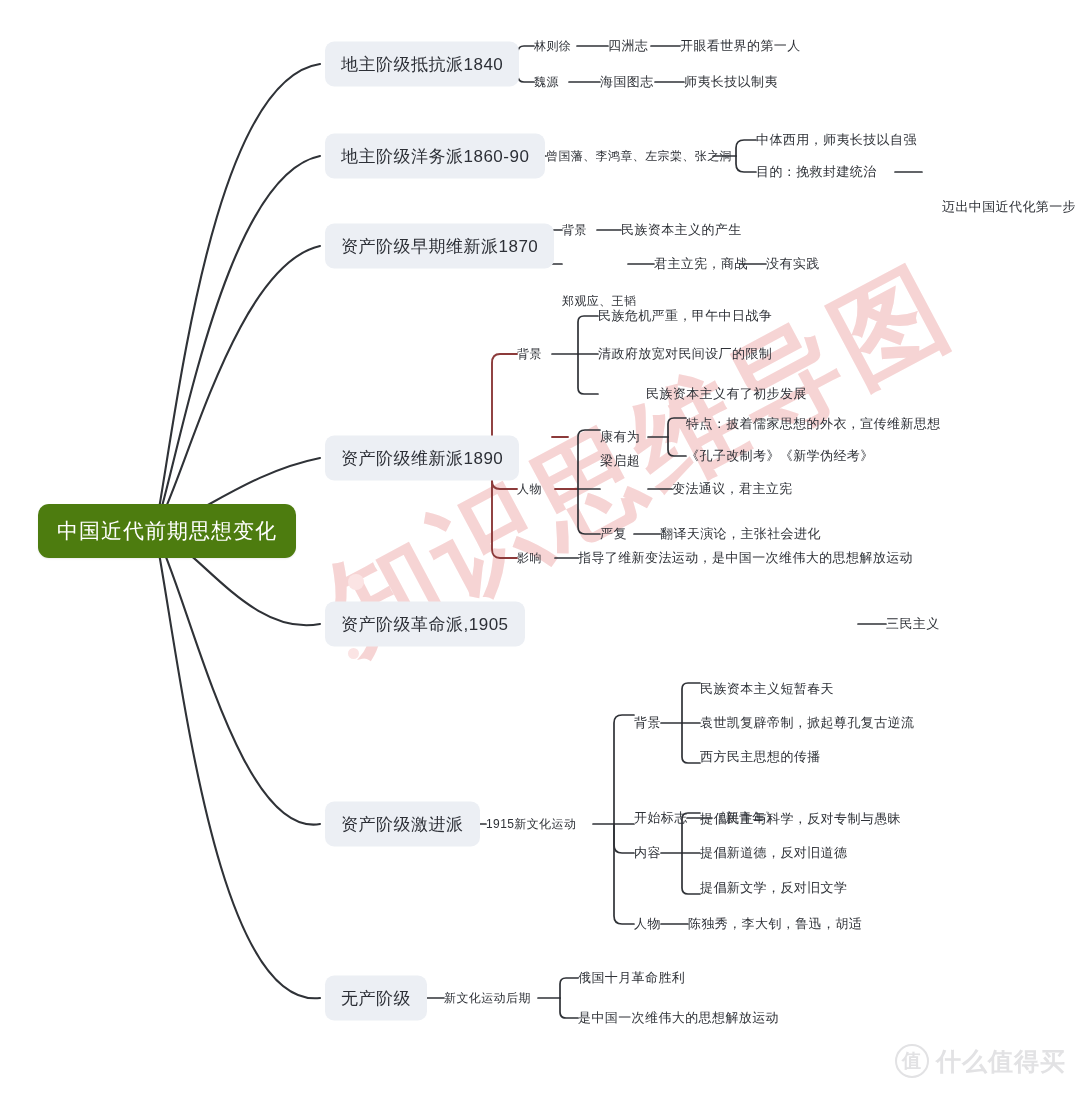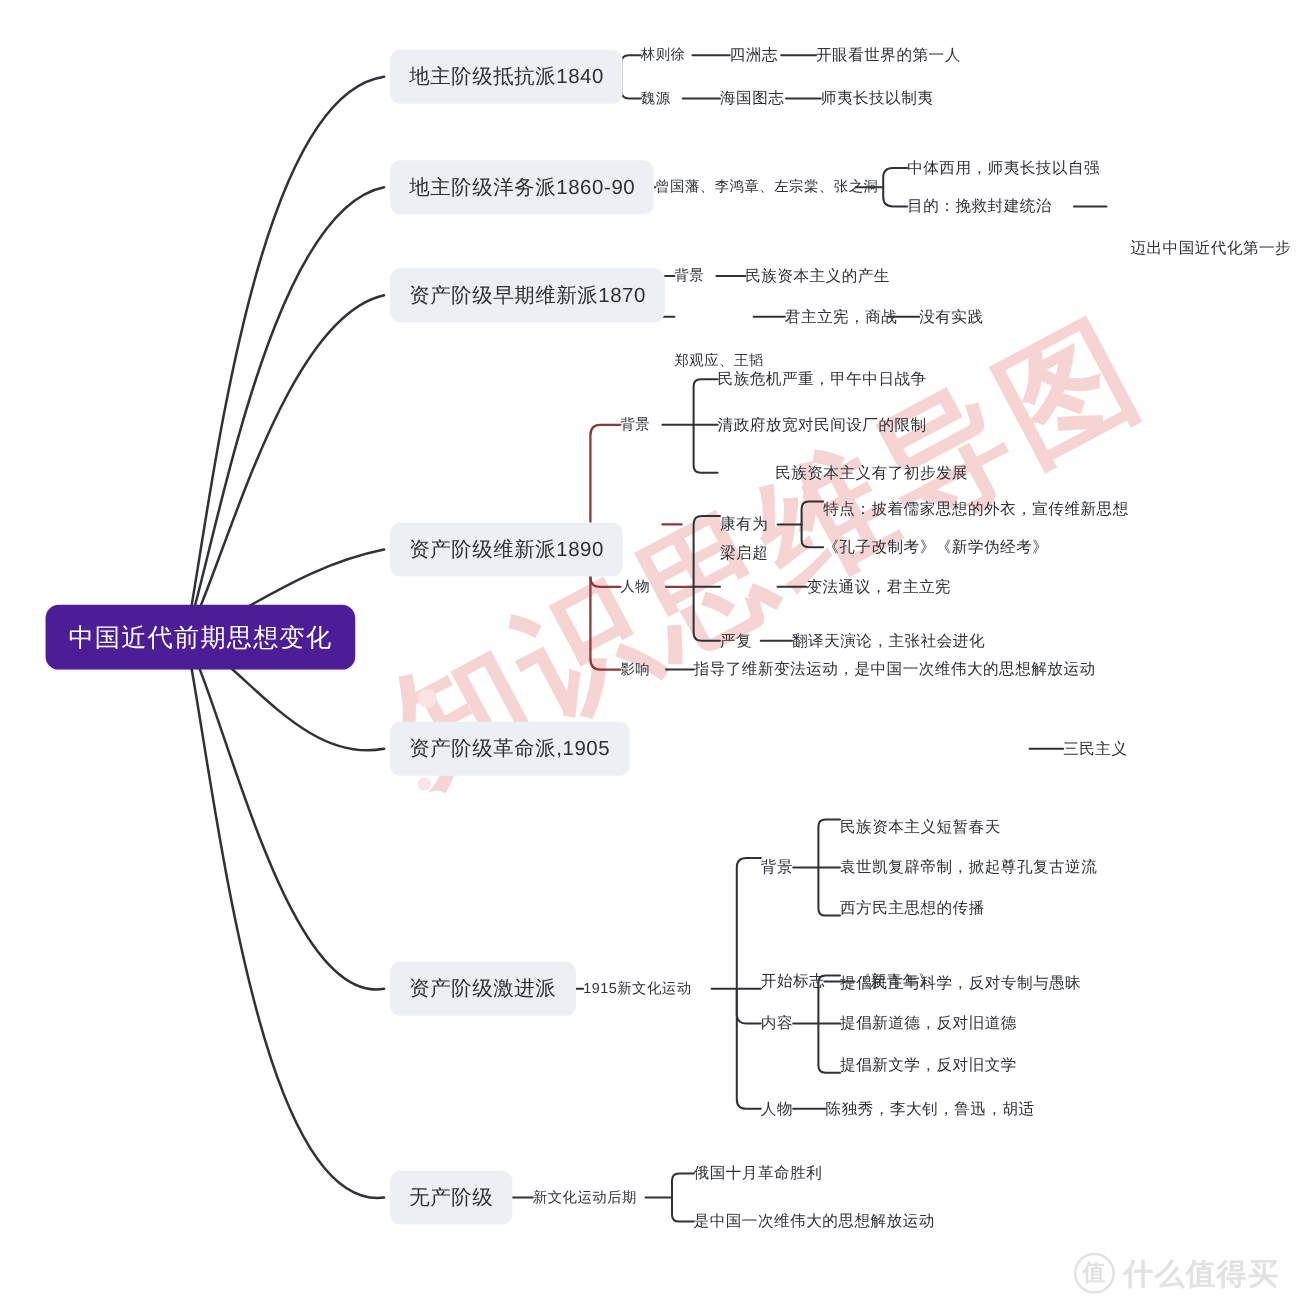--- a/index.html
+++ b/index.html
@@ -45,21 +45,21 @@
   svg#links{position:absolute;left:0;top:0;width:1080px;height:1094px;z-index:1;}
 
   
   .node{
     position:absolute;
     z-index:2;
     white-space:nowrap;
     box-sizing:border-box;
   }
   .root{
-    background:#4c1d95;
+    background:#4d7c0f;
     color:#ffffff;
     border-radius:11px;
     font-size:21px;
     padding:13px 19px;
     letter-spacing:1px;
     box-shadow:0 1px 2px rgba(0,0,0,.08);
   }
   .lvl1{
     background:#eceff4;
     color:#2c2f36;

